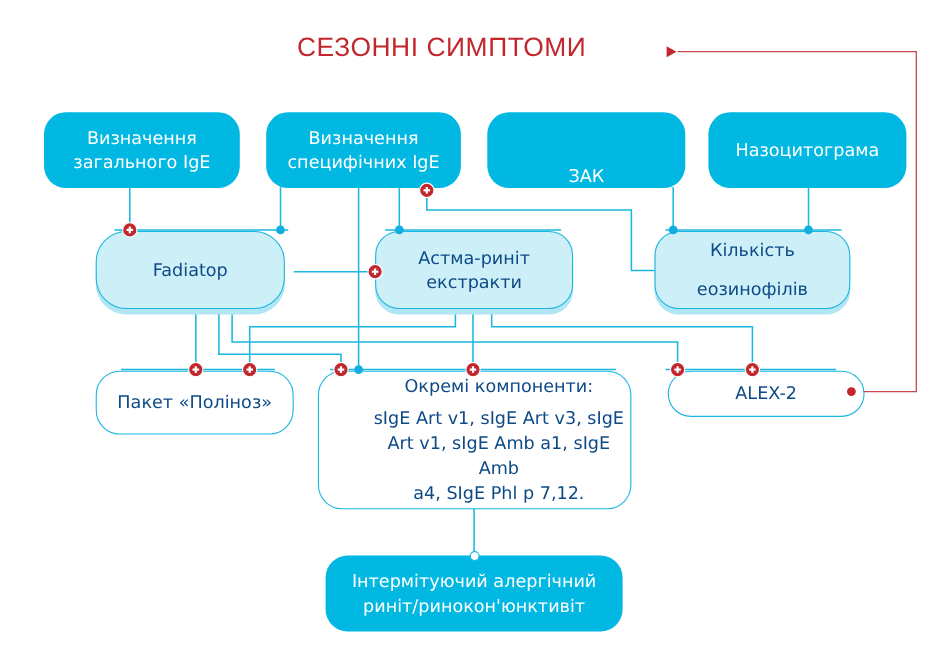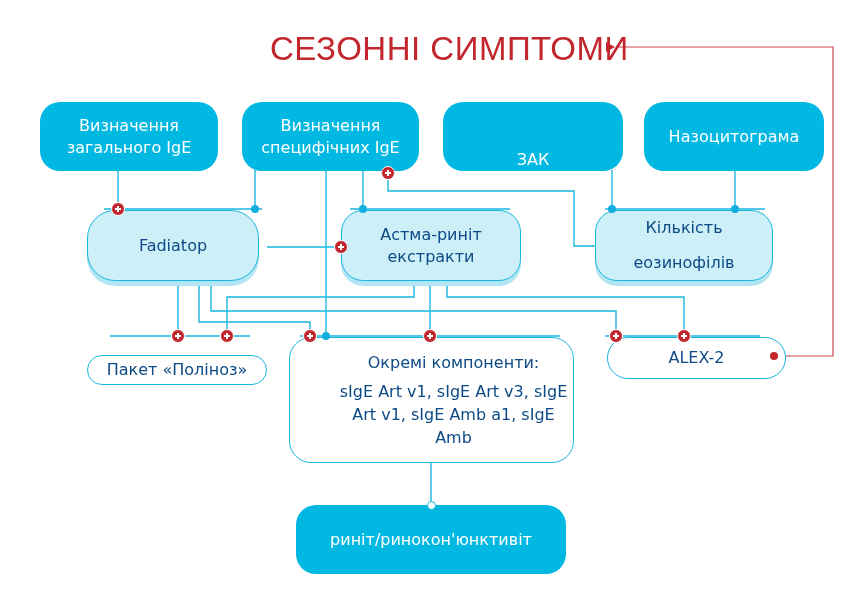--- a/index.html
+++ b/index.html
@@ -1,20 +1,20 @@
 <!DOCTYPE html>
 <html><head>
 <meta charset="utf-8">
 <style>
   html, body { margin: 0; padding: 0; background: #ffffff; }
   body { width: 861px; height: 611px; position: relative; overflow: hidden;
          font-family: "DejaVu Sans", sans-serif; }
   #diagram { position: absolute; left: 0; top: 0; }
   .title { position: absolute; left: 270px; top: 30px; font-family: "Liberation Sans", sans-serif;
-           font-size: 33px; color: #c1272d; letter-spacing: 0.5px; white-space: nowrap; }
+           font-size: 24px; color: #c1272d; letter-spacing: 0.5px; white-space: nowrap; }
   .node { position: absolute; box-sizing: border-box; display: flex; flex-direction: column;
           align-items: center; justify-content: center; text-align: center;
           font-size: 16px; line-height: 22px; }
   .node.dark { background: #00b8e2; color: #ffffff; border-radius: 20px; }
   .node.light { background: #cdeff8; color: #0d4a86; border: 1.3px solid #1ab6e0; border-radius: 22px;
                 box-shadow: 0 5px 0 #b2e6f4; }
   .node.outline { background: #ffffff; color: #0d4a86; border: 1.3px solid #1ab6e0; border-radius: 22px; }
   .node .sub { margin-top: 6px; line-height: 23px; }
   .plus { position: absolute; width: 14px; height: 14px; margin: -7px 0 0 -7px; border-radius: 50%;
           background: #c1272d; box-sizing: border-box; border: 1px solid #ffffff; }
@@ -92,33 +92,35 @@
 </div>
 <div class="node light" style="left:341px;top:210px;width:180px;height:71px;">
   <span>Астма-риніт</span>
   <span>екстракти</span>
 </div>
 <div class="node light" style="left:595px;top:210px;width:178px;height:71px;gap:13px;">
   <span>Кількість</span>
   <span>еозинофілів</span>
 </div>
 
-<div class="node outline" style="left:87px;top:355px;width:180px;height:30px;">
+<div class="node outline" style="left:87px;top:337px;width:180px;height:58px;">
   <span>Пакет «Поліноз»</span>
 </div>
 <div class="node outline" style="left:289px;top:337px;width:285px;height:126px;padding-left:44px;">
   <span>Окремі компоненти:</span>
   <span class="sub">sIgE Art v1, sIgE Art v3, sIgE</span>
   <span style="line-height:23px">Art v1, sIgE Amb a1, sIgE Amb</span>
+  <span style="line-height:23px">a4, SIgE Phl p 7,12.</span>
 </div>
 <div class="node outline" style="left:607px;top:337px;width:179px;height:42px;">
   <span>ALEX-2</span>
 </div>
 
 <div class="node dark" style="left:296px;top:505px;width:270px;height:69px;">
+  <span>Інтермітуючий алергічний</span>
   <span>риніт/ринокон'юнктивіт</span>
 </div>
 
 <div class="plus" style="left:118px;top:209px;"></div>
 <div class="plus" style="left:388px;top:173px;"></div>
 <div class="plus" style="left:341px;top:247px;"></div>
 <div class="plus" style="left:178px;top:336px;"></div>
 <div class="plus" style="left:227px;top:336px;"></div>
 <div class="plus" style="left:310px;top:336px;"></div>
 <div class="plus" style="left:430px;top:336px;"></div>

